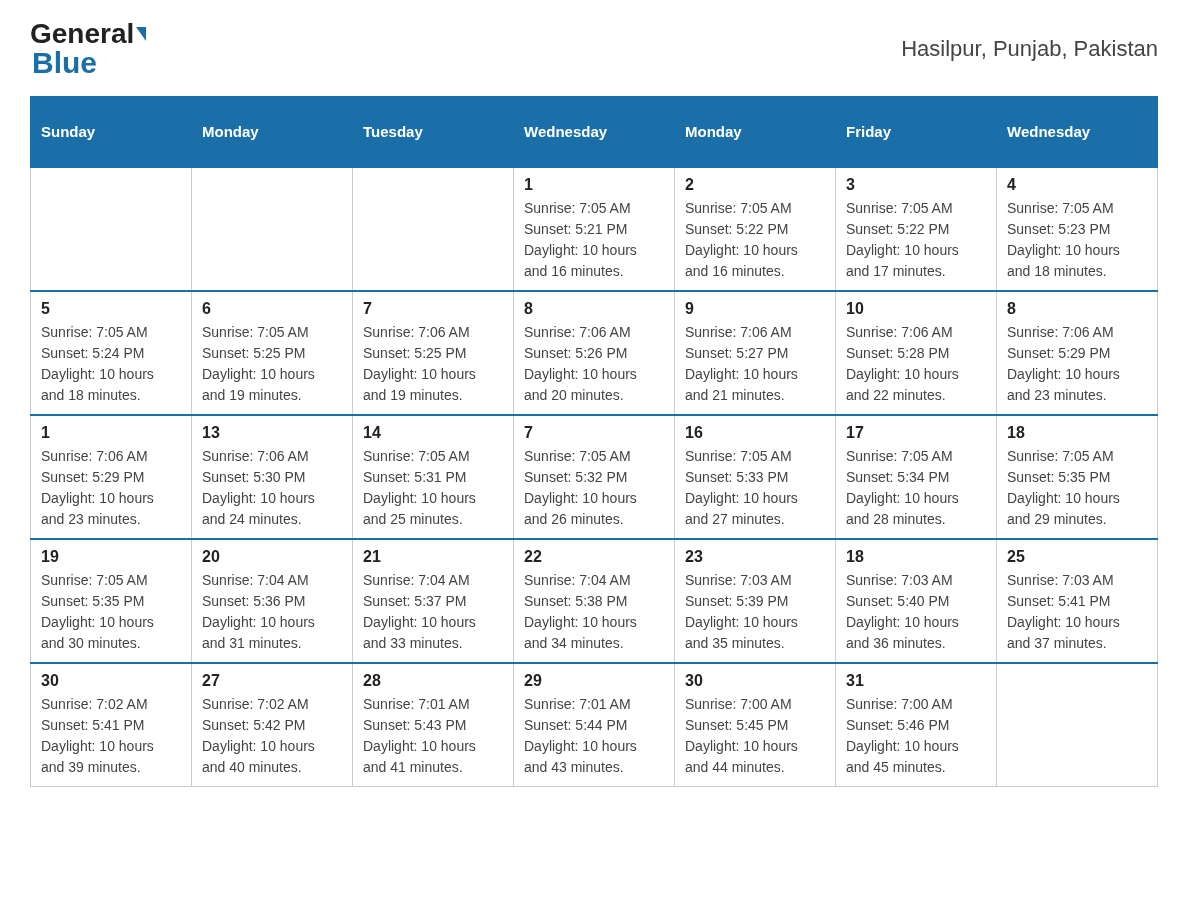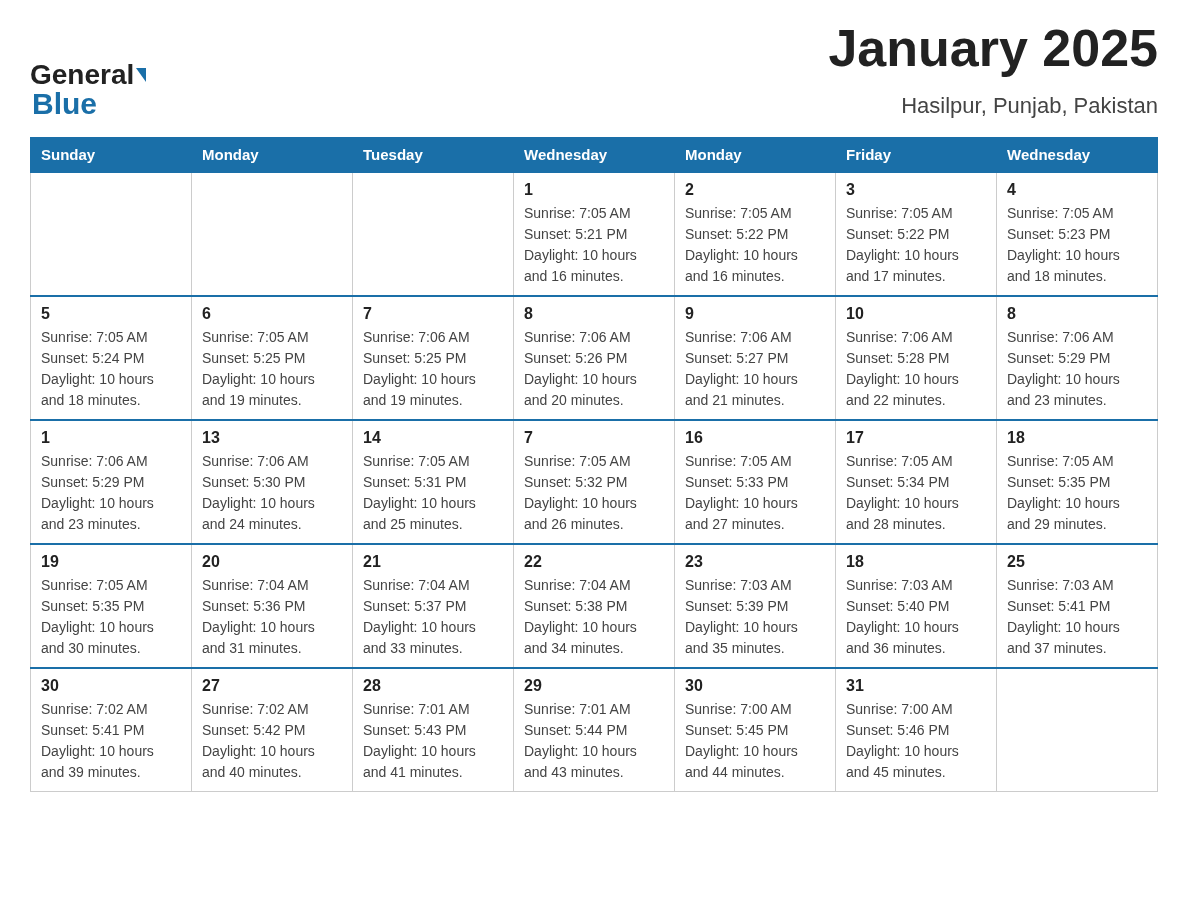--- a/index.html
+++ b/index.html
@@ -7,21 +7,21 @@
       font-family: Arial, sans-serif;
       background: #fff;
       color: #222;
       width: 1188px;
       min-height: 918px;
       padding: 20px 30px;
     }
     .header {
       display: flex;
       justify-content: space-between;
-      align-items: flex-end;
+      align-items: flex-start;
       margin-bottom: 18px;
     }
     .logo {
       display: flex;
       flex-direction: column;
       align-items: flex-start;
     }
     .logo-general {
       font-size: 28px;
       font-weight: bold;
@@ -63,21 +63,21 @@
     .calendar {
       width: 100%;
       border-collapse: collapse;
       border: 1px solid #aaa;
     }
     .calendar thead tr th {
       background-color: #1a6fa8;
       color: #fff;
       font-size: 15px;
       font-weight: bold;
-      padding: 8px 10px;
+      padding: 26px 10px;
       text-align: left;
       border: 1px solid #1a6fa8;
     }
     .calendar tbody tr td {
       vertical-align: top;
       padding: 8px 10px;
       border: 1px solid #ccc;
       width: 14.28%;
       min-height: 90px;
       font-size: 13px;
@@ -103,21 +103,20 @@
 <body>
 
 <div class="header">
   <div class="logo">
     <div class="logo-general">
       General<span class="blue-arrow"></span>
     </div>
     <div class="logo-blue">Blue</div>
   </div>
   <div class="title-block">
-    <div class="month-year">January 2025</div>
     <div class="location">Hasilpur, Punjab, Pakistan</div>
   </div>
 </div>
 
 <table class="calendar">
   <thead>
     <tr>
     <th>Sunday</th>
         <th>Monday</th>
         <th>Tuesday</th>

